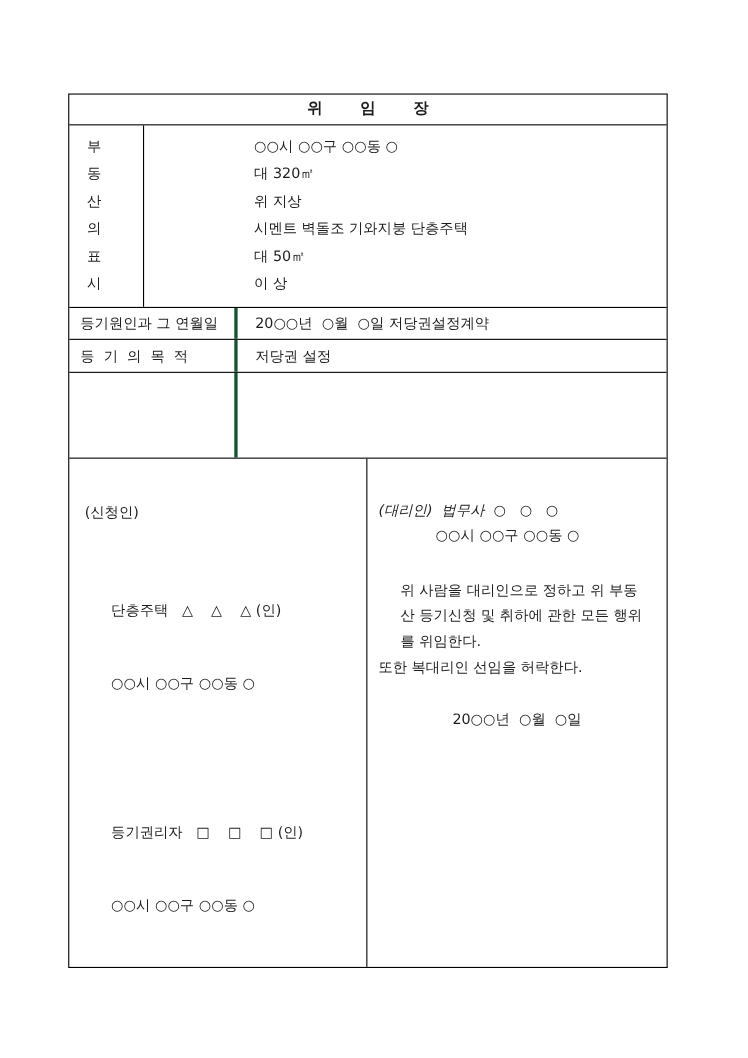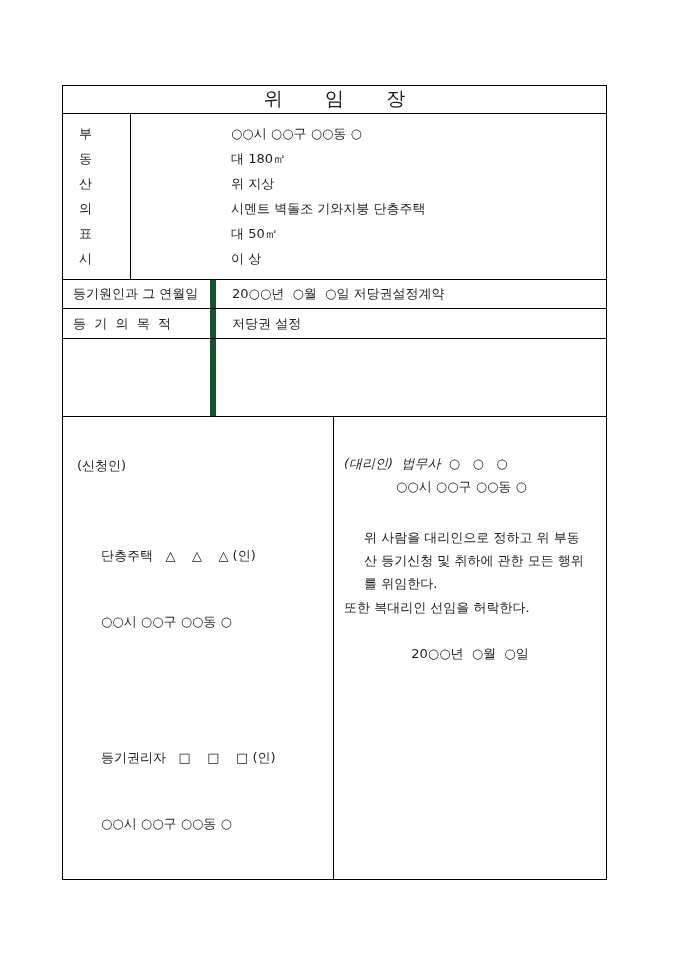--- a/index.html
+++ b/index.html
@@ -18,21 +18,21 @@
     border: 1px solid #000;
     display: flex; flex-direction: column;
     font-size: 13px;
   }
 
   
   .title-row {
     height: 43px;
     border-bottom: 1px solid #000;
     display: flex; align-items: center; justify-content: center;
-    font-weight: normal; font-size: 19px;
+    font-weight: bold; font-size: 14px;
     white-space: pre;
   }
 
   
   .property-section { height: 262px; border-bottom: 1px solid #000; display: flex; }
   .prop-label-cell {
     width: 68px;
     border-right: 1px solid #000;
     display: flex; flex-direction: column; justify-content: center;
     padding-left: 16px;
@@ -43,21 +43,21 @@
     display: flex; flex-direction: column; justify-content: center;
     padding-left: 100px;
     line-height: 25px;
     white-space: pre;
   }
 
   
   .kv-row { display: flex; border-bottom: 1px solid #000; }
   .kv-label {
     width: 153px;
-    border-right: 6px solid #14532d;
+    border-right: 3px solid #14532d;
     display: flex; align-items: center;
     padding-left: 10px;
     white-space: pre;
   }
   .kv-value { flex: 1; display: flex; align-items: center; padding-left: 16px; white-space: pre; }
   .row-cause { height: 45px; }
   .row-purpose { height: 48px; }
   .row-empty { height: 122px; }
 
   
@@ -93,21 +93,21 @@
       <div class="prop-label-cell">
         <div>부</div>
         <div>동</div>
         <div>산</div>
         <div>의</div>
         <div>표</div>
         <div>시</div>
       </div>
       <div class="prop-content-cell">
         <div>○○시 ○○구 ○○동 ○</div>
-        <div>대 180㎡</div>
+        <div>대 320㎡</div>
         <div>위 지상</div>
         <div>시멘트 벽돌조 기와지붕 단층주택</div>
         <div>대 50㎡</div>
         <div>이 상</div>
       </div>
     </div>
 
     <div class="kv-row row-cause">
       <div class="kv-label">등기원인과 그 연월일</div>
       <div class="kv-value">20○○년  ○월  ○일 저당권설정계약</div>

